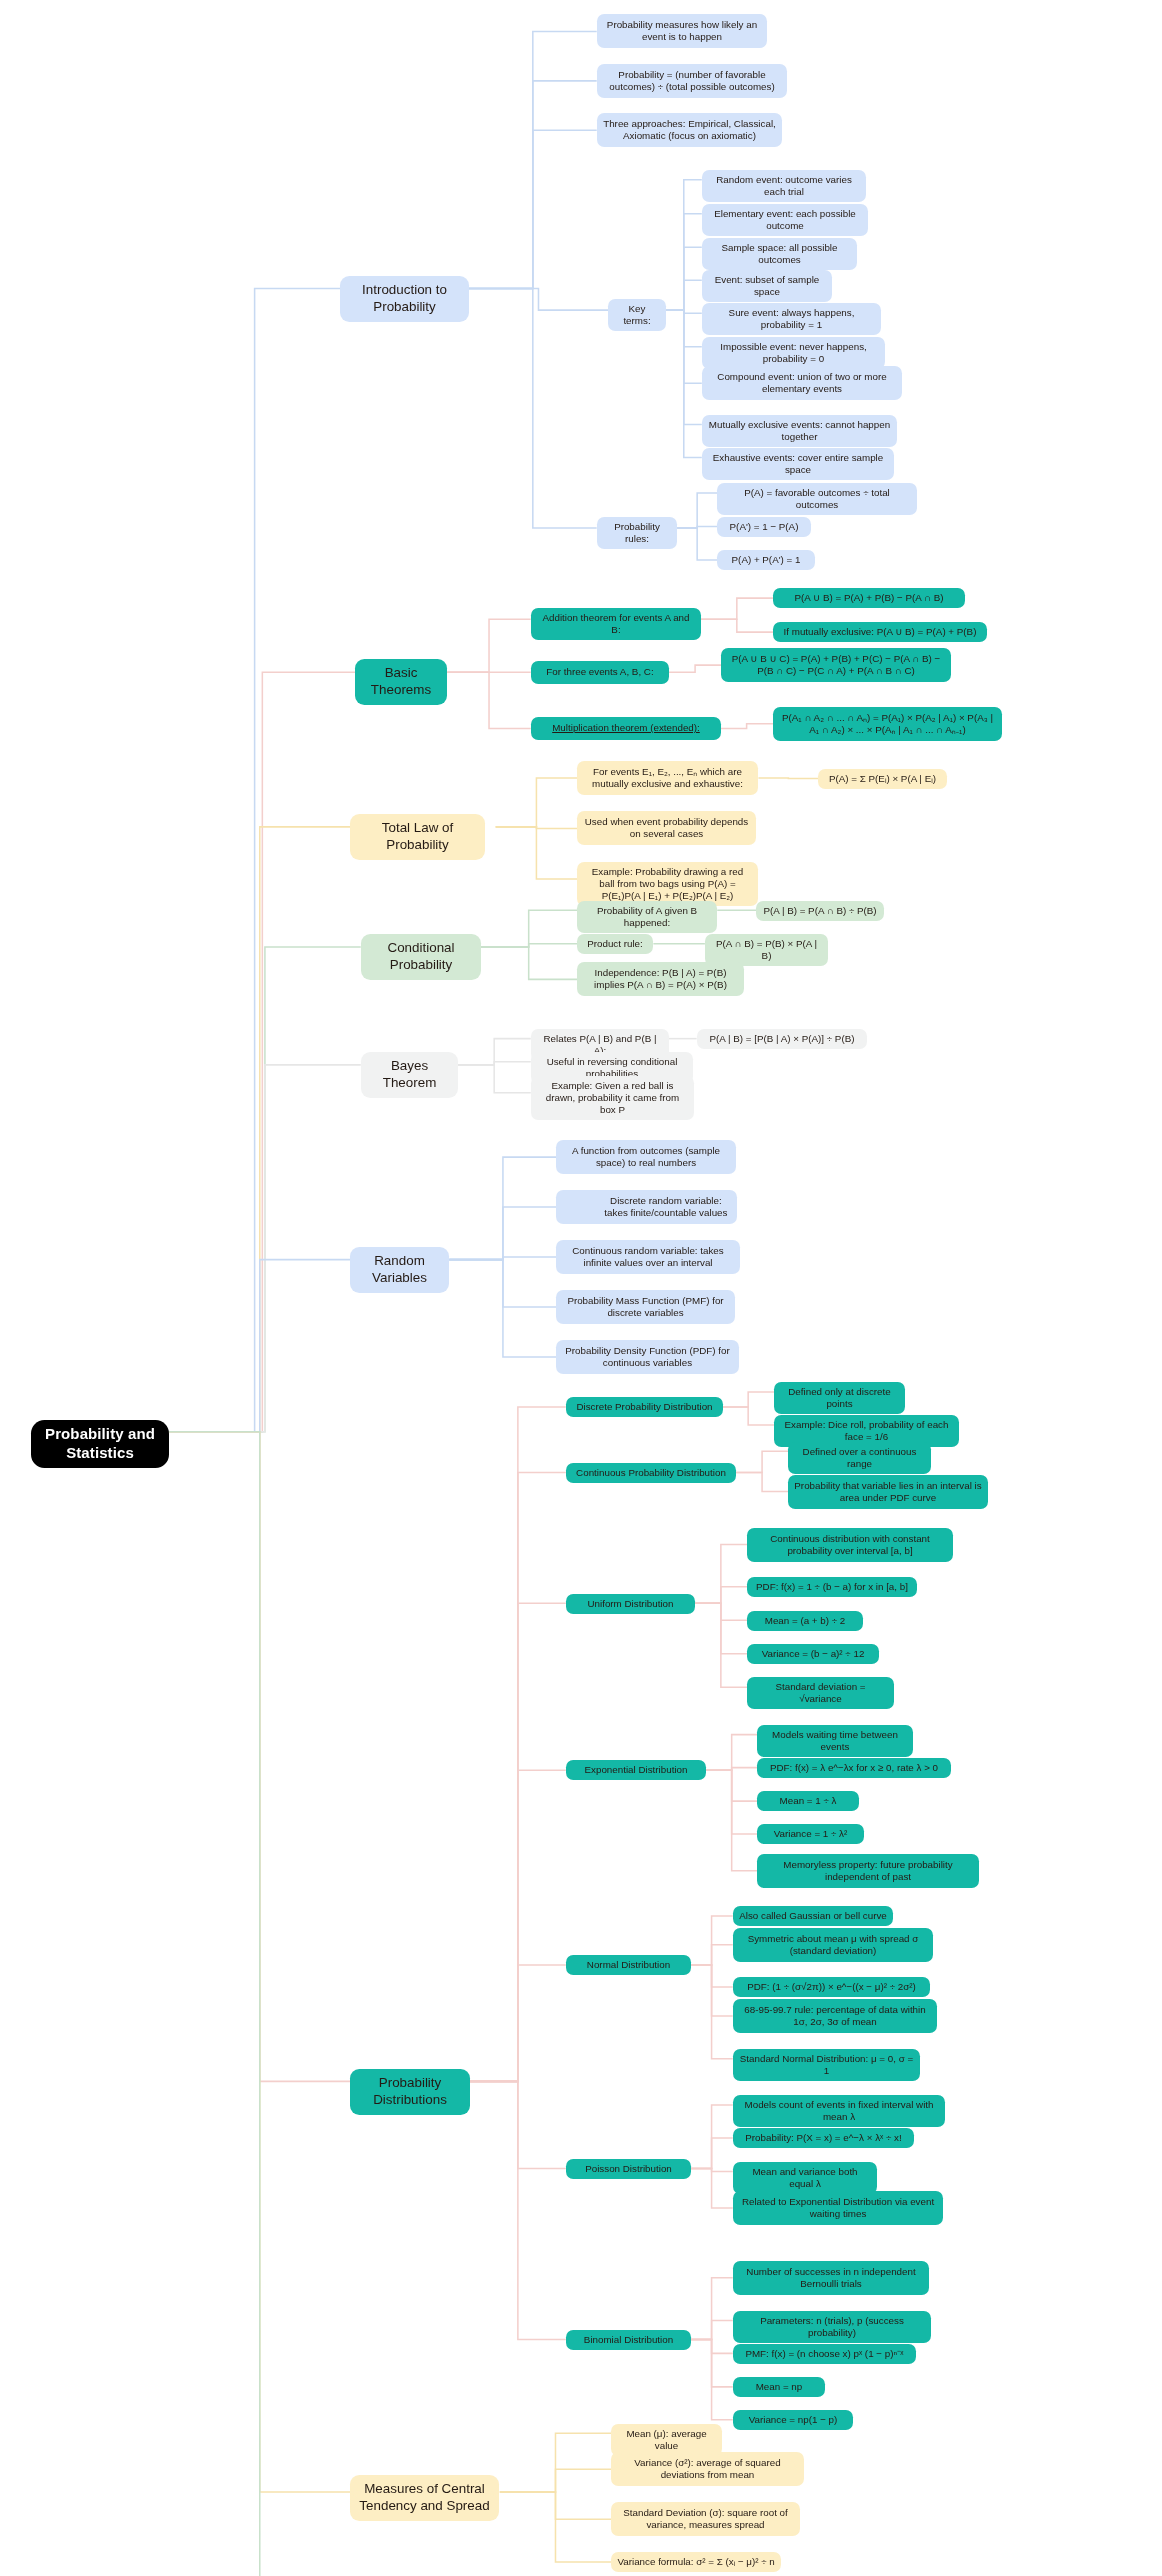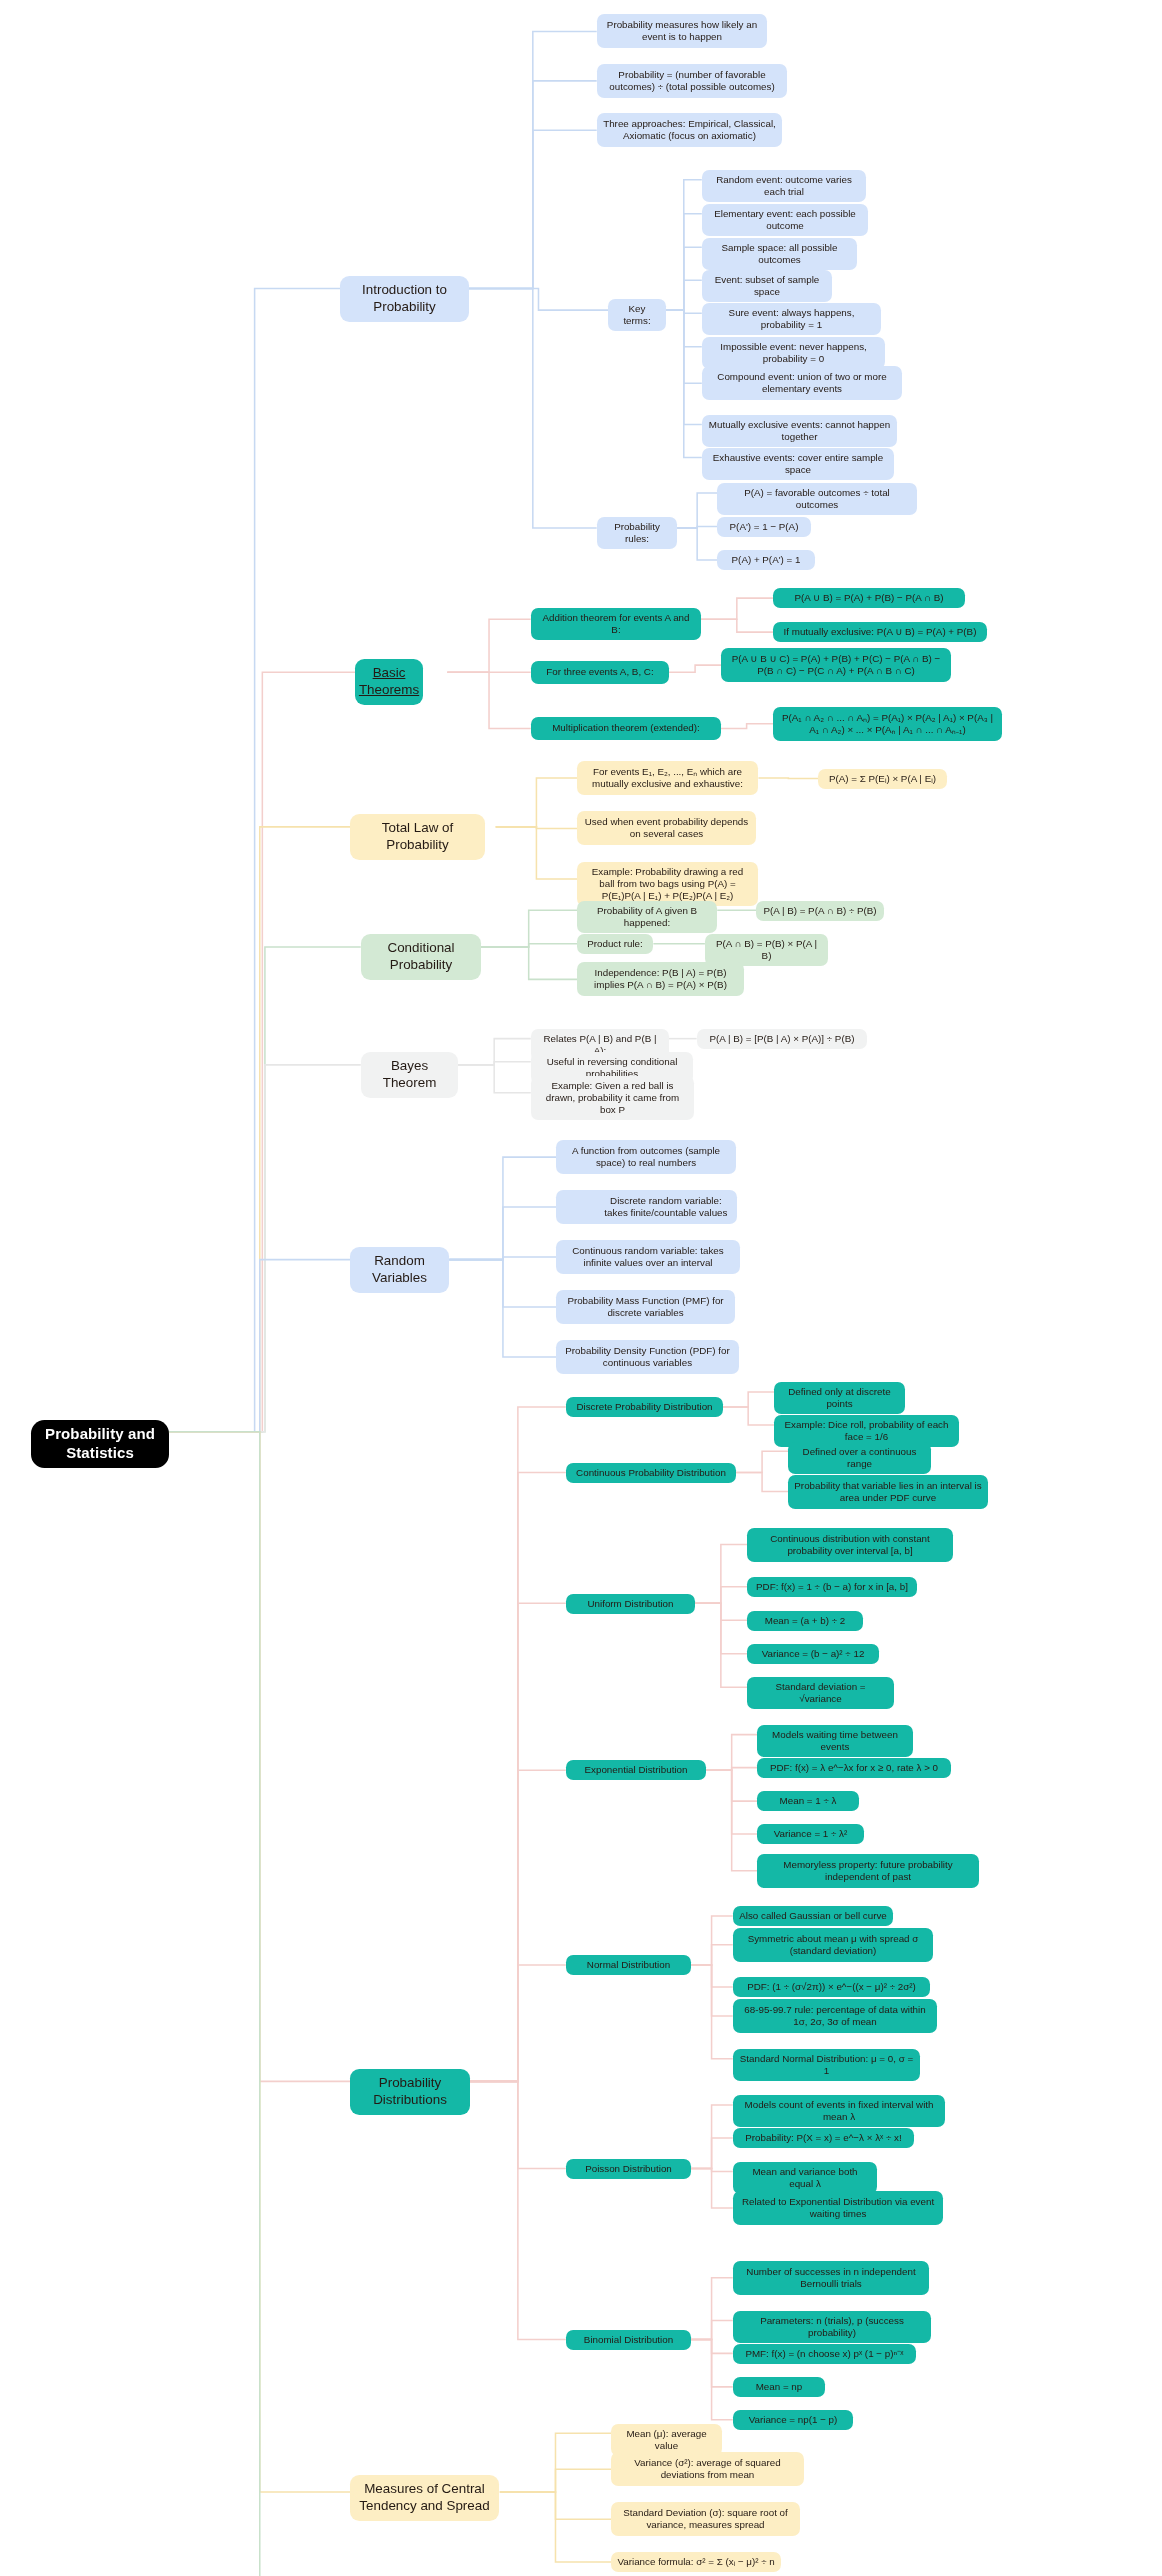--- a/index.html
+++ b/index.html
@@ -198,39 +198,39 @@
       </div>
       <div class="node l3 c-blue" style="left: 717px; top: 483px; width: 200px; min-height: 19.6px;">
         <span>P(A) = favorable outcomes ÷ total outcomes</span>
       </div>
       <div class="node l3 c-blue" style="left: 717px; top: 517px; width: 94px; min-height: 19.6px;">
         <span>P(A') = 1 − P(A)</span>
       </div>
       <div class="node l3 c-blue" style="left: 717px; top: 550px; width: 98px; min-height: 19.6px;">
         <span>P(A) + P(A') = 1</span>
       </div>
-      <div class="node l1 c-pink" style="left: 355px; top: 659px; width: 68px; min-height: 26px; text-decoration: underline;">
+      <div class="node l1 c-pink" style="left: 355px; top: 659px; width: 92px; min-height: 26px;">
         <span>Basic Theorems</span>
       </div>
       <div class="node l2 c-pink" style="left: 531px; top: 608px; width: 170px; min-height: 23px;">
         <span>Addition theorem for events A and B:</span>
       </div>
       <div class="node l3 c-pink" style="left: 773px; top: 588px; width: 192px; min-height: 19.6px;">
         <span>P(A ∪ B) = P(A) + P(B) − P(A ∩ B)</span>
       </div>
       <div class="node l3 c-pink" style="left: 773px; top: 622px; width: 214px; min-height: 19.6px;">
         <span>If mutually exclusive: P(A ∪ B) = P(A) + P(B)</span>
       </div>
       <div class="node l2 c-pink" style="left: 531px; top: 661px; width: 138px; min-height: 23px;">
         <span>For three events A, B, C:</span>
       </div>
       <div class="node l3 c-pink" style="left: 721px; top: 648px; width: 230px; min-height: 34px;">
         <span>P(A ∪ B ∪ C) = P(A) + P(B) + P(C) − P(A ∩ B) − P(B ∩ C) − P(C ∩ A) + P(A ∩ B ∩ C)</span>
       </div>
-      <div class="node l2 c-pink" style="left: 531px; top: 717px; width: 190px; min-height: 23px;">
+      <div class="node l2 c-pink" style="left: 531px; top: 717px; width: 190px; min-height: 23px; text-decoration: underline;">
         <span>Multiplication theorem (extended):</span>
       </div>
       <div class="node l3 c-pink" style="left: 773px; top: 707px; width: 229px; min-height: 34px;">
         <span>P(A₁ ∩ A₂ ∩ ... ∩ Aₙ) = P(A₁) × P(A₂ | A₁) × P(A₃ | A₁ ∩ A₂) × ... × P(Aₙ | A₁ ∩ ... ∩ Aₙ₋₁)</span>
       </div>
       <div class="node l1 c-yellow" style="left: 350px; top: 814px; width: 135px; min-height: 26px; text-align: center;">
         <span>Total Law of Probability</span>
       </div>
       <div class="node l2 c-yellow" style="left: 577px; top: 761px; width: 181px; min-height: 34px;">
         <span>For events E₁, E₂, ..., Eₙ which are mutually exclusive and exhaustive:</span>

